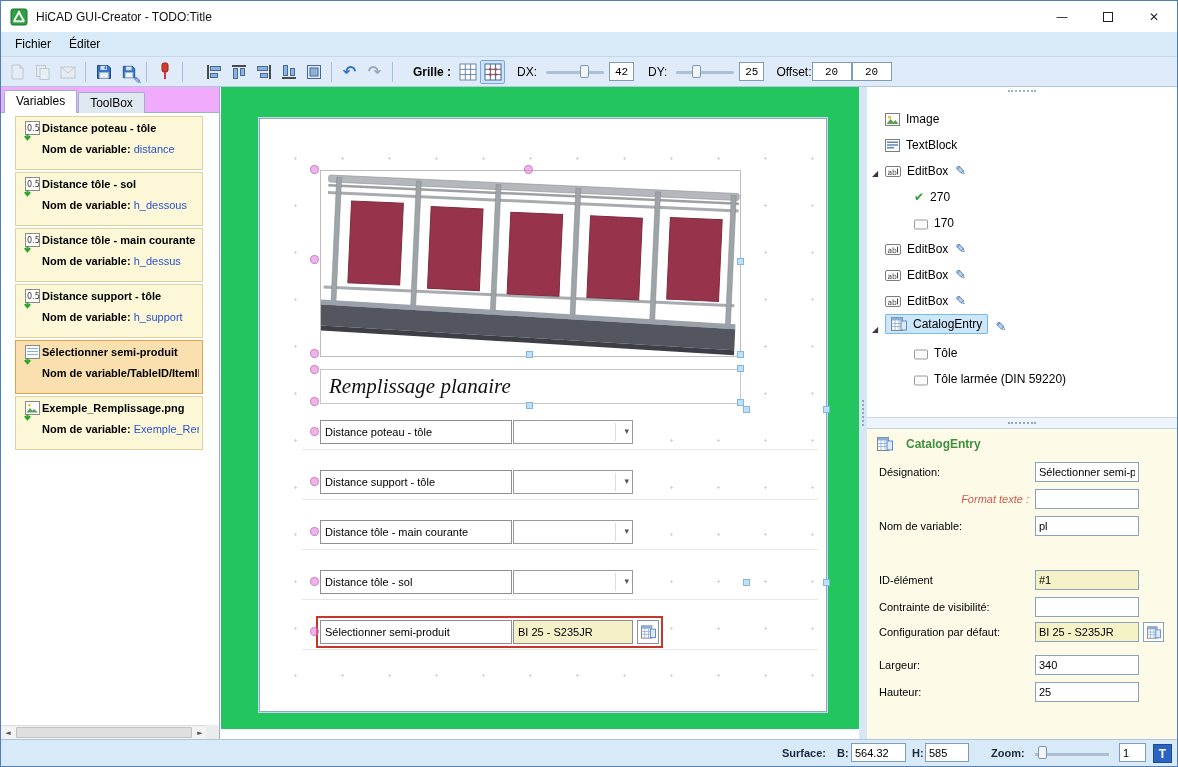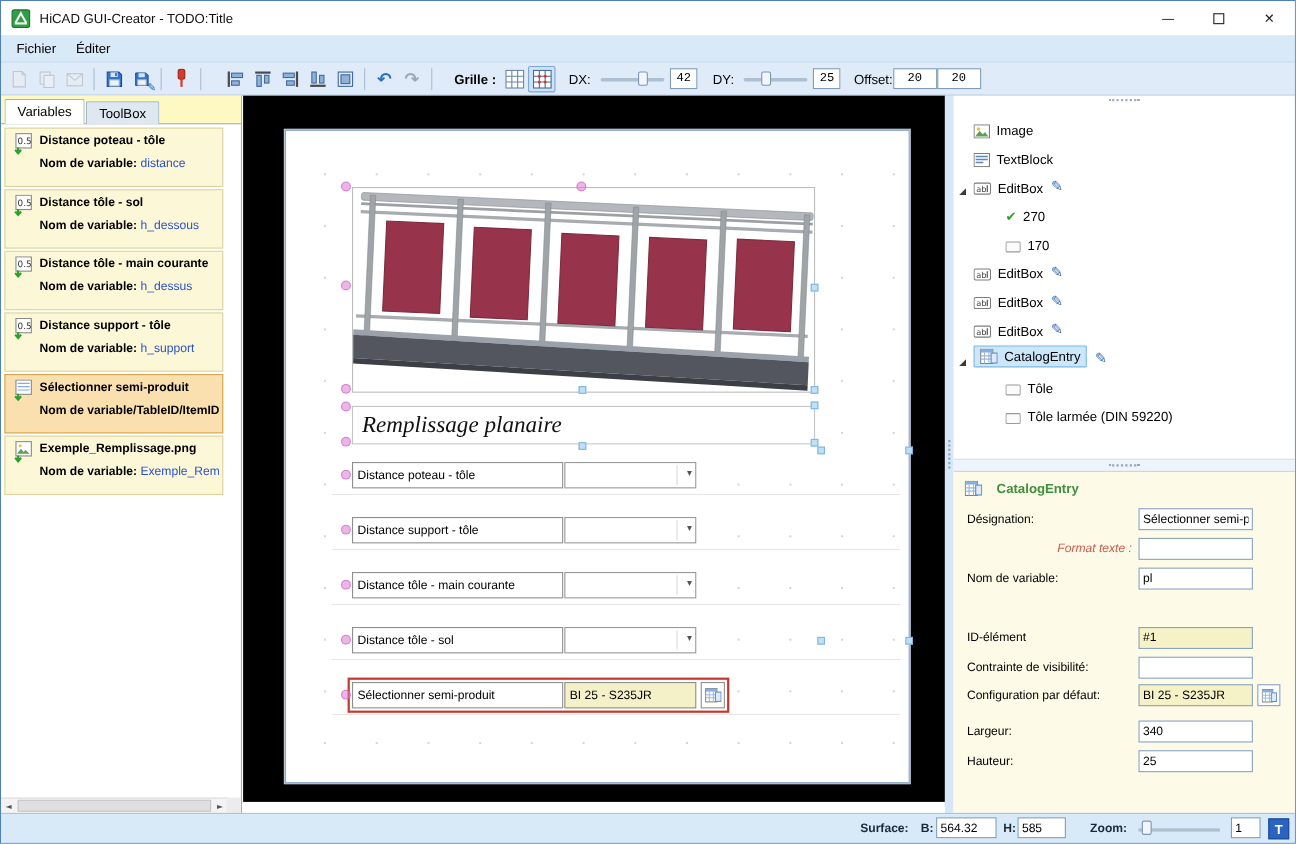--- a/index.html
+++ b/index.html
@@ -31,38 +31,38 @@
   .tb-input.tiny{width:40px}
   .slider{position:relative;width:62px;height:20px;margin:0 3px}
   .slider .track{position:absolute;left:2px;right:2px;top:9px;height:3px;background:#aebfd2;border-radius:2px}
   .slider .thumb{position:absolute;top:3px;width:9px;height:13px;background:#f2f6fb;border:1px solid #7d97b2;border-radius:2px}
   .glyph{font-family:"DejaVu Sans",sans-serif}
   .undo-g{color:#2e6fc0;font-size:16px;font-weight:bold}
   .redo-g{color:#9aa7b5;font-size:16px;font-weight:bold}
 
   
   .left-panel{position:absolute;top:86px;left:0;width:219px;bottom:27px;background:#fff;border-right:1px solid #9ab1c9}
-  .tabbar{height:26px;background:#fef9c3;border-bottom:1px solid #9ab1c9;display:flex;align-items:flex-end;padding-left:3px}
+  .tabbar{height:26px;background:#f0abfc;border-bottom:1px solid #9ab1c9;display:flex;align-items:flex-end;padding-left:3px}
   .tab{border:1px solid #9ab1c9;border-bottom:none;border-radius:2px 2px 0 0;padding:3px 11px 3px;background:#dfe8f1;font-size:12px;margin-right:1px;position:relative;bottom:-1px}
   .tab.active{background:#fff;padding-bottom:5px;z-index:2}
   .cards{position:absolute;top:28px;left:0;right:0;bottom:14px;overflow:hidden}
-  .var-card{margin:1px 16px 2px 3px;height:54px;background:#fcf7d6;border:1px solid #ddd3a0;padding:4px 3px 3px 5px;display:flex;gap:5px}
+  .var-card{margin:1px 16px 2px 14px;height:54px;background:#fcf7d6;border:1px solid #ddd3a0;padding:4px 3px 3px 5px;display:flex;}
   .var-card.selected{background:#f9e0ae;border:1px solid #d8a54a}
   .var-icon{width:21px;flex:0 0 auto}
   .var-texts{overflow:hidden;white-space:nowrap}
   .var-title{font-weight:bold;font-size:11px;margin-top:1px}
   .var-name{font-weight:bold;font-size:11px;margin-top:9px}
   .var-val{color:#2a52cc;font-weight:normal}
   .lp-hscroll{position:absolute;bottom:0;left:0;width:206px;height:14px;background:#f3f3f3;border-top:1px solid #dcdcdc;display:flex;align-items:center}
   .sb-arrow{width:14px;text-align:center;font-size:7px;color:#555;font-family:"DejaVu Sans",sans-serif}
   .sb-thumb{flex:1;height:11px;background:#dfdfdf;border:1px solid #c2c2c2;margin:0 1px;border-radius:1px}
   .lp-corner{position:absolute;bottom:0;right:0;width:13px;height:14px;background:#ececec}
 
   
-  .canvas-area{position:absolute;top:86px;left:220px;width:638px;bottom:37px;background:#000000;overflow:hidden}
+  .canvas-area{position:absolute;top:86px;left:220px;width:638px;bottom:37px;background:#22c55e;overflow:hidden}
   .page{position:absolute;left:38px;top:31px;width:568px;height:594px;background:#fff;border:1px solid #89a8cc;outline:1px solid #c9d8ea;
         background-image:radial-gradient(circle,#d4d4d4 1px,transparent 1.3px);background-size:47px 47px;background-position:12px 16px}
   .cimg{position:absolute;left:60px;top:51px;width:421px;height:187px;border:1px solid #bdbdbd;background:#fff;overflow:hidden}
   .ctitle{position:absolute;left:60px;top:250px;width:421px;height:35px;border:1px solid #c6c6c6;background:#fff;
           font-family:"Liberation Serif",serif;font-style:italic;font-size:21px;padding:4px 0 0 8px;color:#111}
   .crow{position:absolute;left:60px;height:24px;width:345px}
   .clabel{position:absolute;left:0;top:0;width:192px;height:24px;border:1px solid #8f8f8f;background:#fff;font-size:11px;padding:5px 0 0 4px;white-space:nowrap;overflow:hidden}
   .cdrop{position:absolute;left:193px;top:0;width:120px;height:24px;border:1px solid #9a9a9a;background:#fff}
   .cdrop::before{content:"";position:absolute;right:16px;top:2px;bottom:2px;width:1px;background:#dcdcdc}
   .chev{position:absolute;right:3px;top:5px;color:#555;font-size:9px;font-family:"DejaVu Sans",sans-serif}

